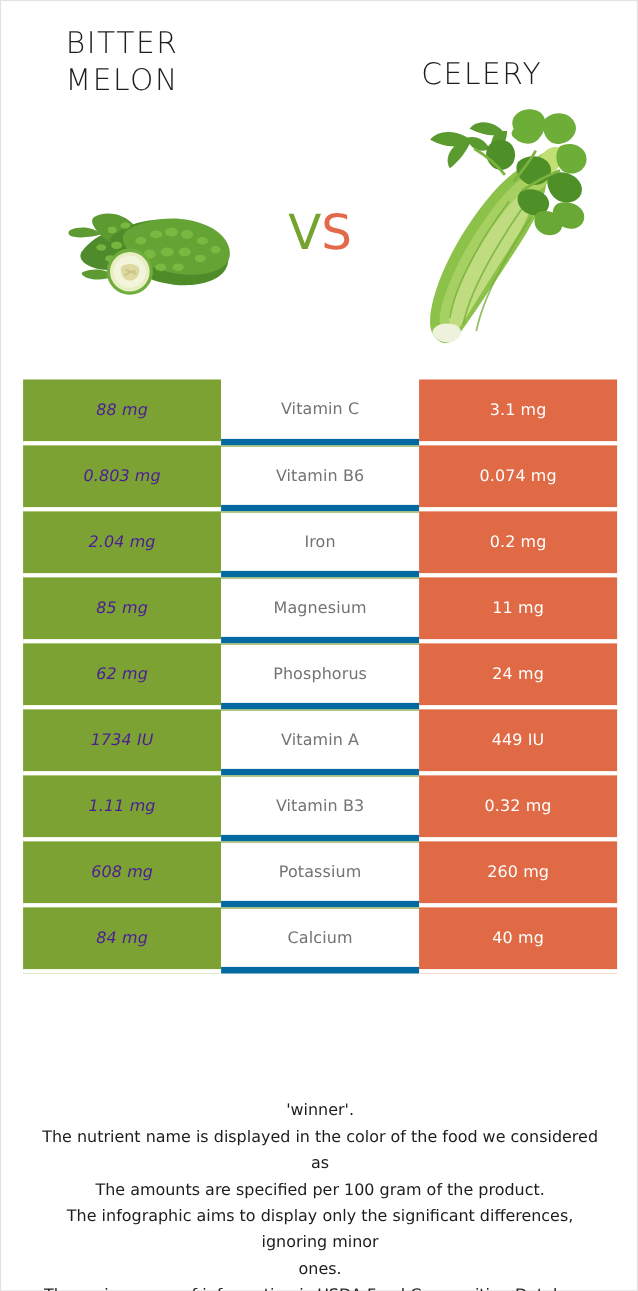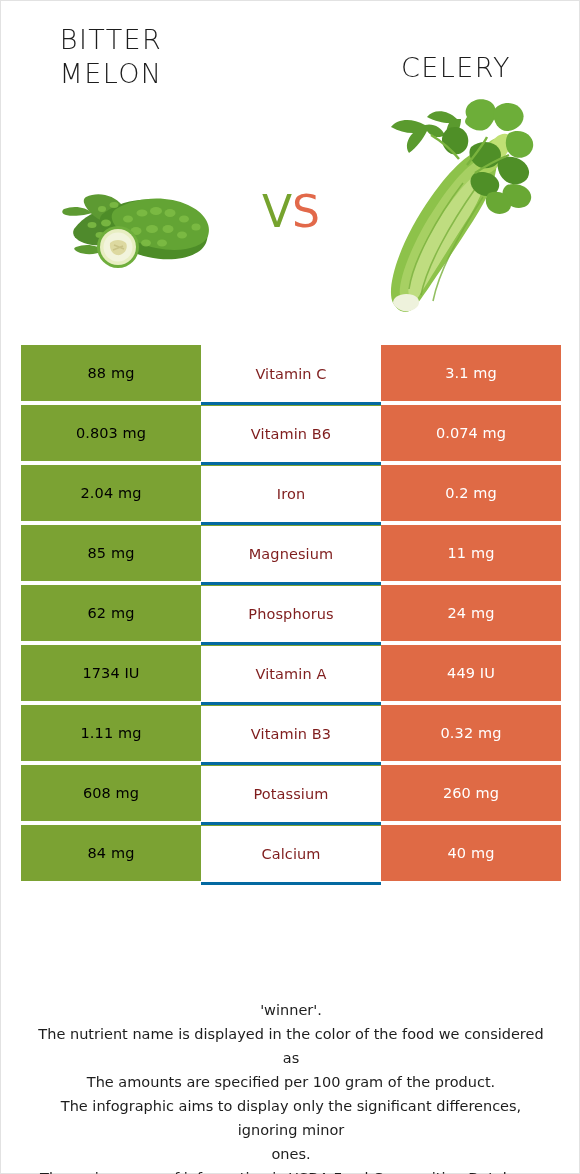--- a/index.html
+++ b/index.html
@@ -41,21 +41,21 @@
     color: #1d1d1d;
     text-align: center;
     -webkit-font-smoothing: antialiased;
   }
   .title-left {
     left: 20px;
     top: 22px;
     width: 180px;
   }
   .title-right {
-    left: 365px;
+    left: 347px;
     top: 50px;
     width: 180px;
     text-align: center;
   }
 
   .vs {
     position: absolute;
     left: 225px;
     top: 178px;
     width: 130px;
@@ -95,30 +95,31 @@
     display: flex;
     align-items: center;
     justify-content: center;
     font-size: 14.5px;
     font-family: "DejaVu Sans", sans-serif;
     letter-spacing: 0.1px;
   }
   .cell-left {
     width: 180px;
     background: #7ba233;
-    color: #000000;
+    color: #4c1d95;
     border-bottom: 4px solid #ffffff;
     height: 60px;
+    font-style: italic;
   }
   .cell-mid {
     width: 180px;
     background: #ffffff;
-    color: #7f1d1d;
+    color: #737373;
     border-top: 1px solid #7ba233;
-    border-bottom: 3px solid #0369a1;
+    border-bottom: 6px solid #0369a1;
     height: 60px;
   }
   .cell-right {
     width: 180px;
     background: #df6a45;
     color: #ffffff;
     border-bottom: 4px solid #ffffff;
     height: 60px;
   }
   .row:first-child .cell-mid { border-top: none; }

